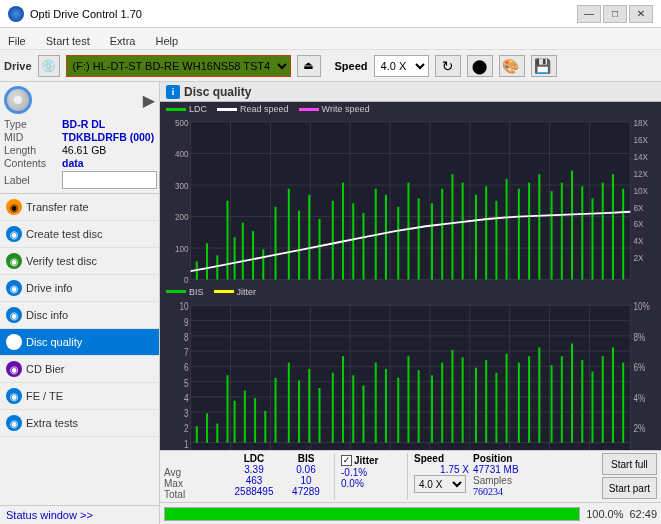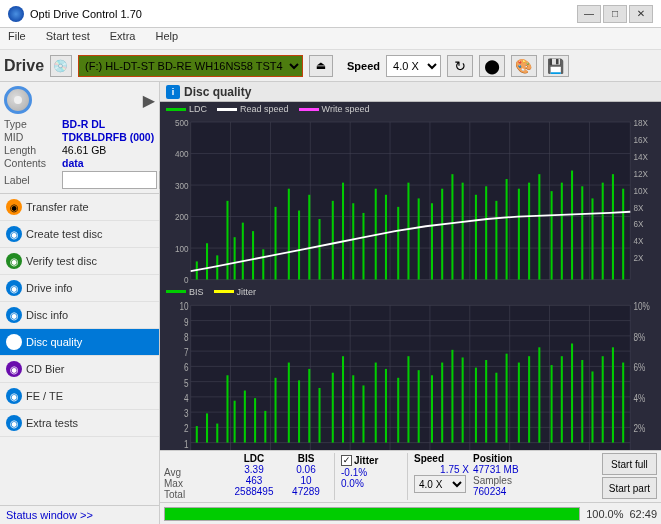--- a/index.html
+++ b/index.html
@@ -7,26 +7,26 @@
     
     
     .titlebar { background: #fff; height: 28px; display: flex; align-items: center; justify-content: space-between; padding: 0 8px; border-bottom: 1px solid #ccc; }
     .titlebar-left { display: flex; align-items: center; gap: 6px; }
     .titlebar-logo { width: 16px; height: 16px; background: radial-gradient(circle, #4a90e2, #003399); border-radius: 50%; }
     .titlebar-controls { display: flex; gap: 2px; }
     .titlebar-btn { width: 24px; height: 18px; background: #e0e0e0; border: 1px solid #bbb; display: flex; align-items: center; justify-content: center; cursor: pointer; font-size: 10px; color: #333; }
     .titlebar-btn.close { background: #e0e0e0; }
     
     
-    .menubar { background: #f5f5f5; height: 22px; display: flex; align-items: flex-start; padding: 0 4px; border-bottom: 1px solid #ddd; gap: 12px; }
+    .menubar { background: #f5f5f5; height: 22px; display: flex; align-items: flex-end; padding: 0 4px; border-bottom: 1px solid #ddd; gap: 12px; }
     .menubar-item { font-size: 11px; color: #333; cursor: pointer; padding: 2px 4px; }
     
     
     .drivebar { background: #f0f0f0; height: 32px; display: flex; align-items: center; padding: 0 4px; border-bottom: 1px solid #ccc; gap: 6px; }
-    .drivebar-label { font-size: 16px; font-weight: bold; color: #333; }
+    .drivebar-label { font-size: 11px; font-weight: bold; color: #333; }
     .drive-icon { width: 22px; height: 22px; background: #e8e8e8; border: 1px solid #aaa; display: flex; align-items: center; justify-content: center; font-size: 12px; }
     .drive-select { height: 22px; font-size: 11px; background: #4d7c0f; border: 1px solid #c2410c; padding: 0 2px; min-width: 220px; }
     .eject-btn { width: 24px; height: 22px; background: #e8e8e8; border: 1px solid #aaa; display: flex; align-items: center; justify-content: center; cursor: pointer; font-size: 11px; }
     .speed-label { font-size: 11px; font-weight: bold; margin-left: 8px; }
     .speed-select { height: 22px; font-size: 11px; background: white; border: 1px solid #aaa; padding: 0 2px; width: 55px; }
     .toolbar-icon-btn { width: 26px; height: 22px; background: #e8e8e8; border: 1px solid #aaa; display: flex; align-items: center; justify-content: center; cursor: pointer; font-size: 14px; }
     
     
     .main { display: flex; height: calc(524px - 82px); }
     
@@ -497,21 +497,21 @@
           <div style="font-size:10px;color:#0000cc;text-align:right;">1.75 X</div>
           <select style="height:18px;font-size:10px;border:1px solid #aaa;width:52px;">
             <option>4.0 X</option>
           </select>
         </div>
 
         <div style="display:flex;flex-direction:column;width:70px;">
           <div style="font-size:10px;font-weight:bold;">Position</div>
           <div style="font-size:10px;color:#0000cc;">47731 MB</div>
           <div style="font-size:10px;color:#555;">Samples</div>
-          <div style="font-size:10px;color:#0000cc;">760234</div>
+          <div style="font-size:10px;color:#0000cc;font-family:Liberation Serif, serif;">760234</div>
         </div>
 
         <div style="display:flex;flex-direction:column;gap:2px;margin-left:auto;">
           <button class="start-btn">Start full</button>
           <button class="start-btn">Start part</button>
         </div>
       </div>
     </div>
 
     <div class="progress-bar-container">

